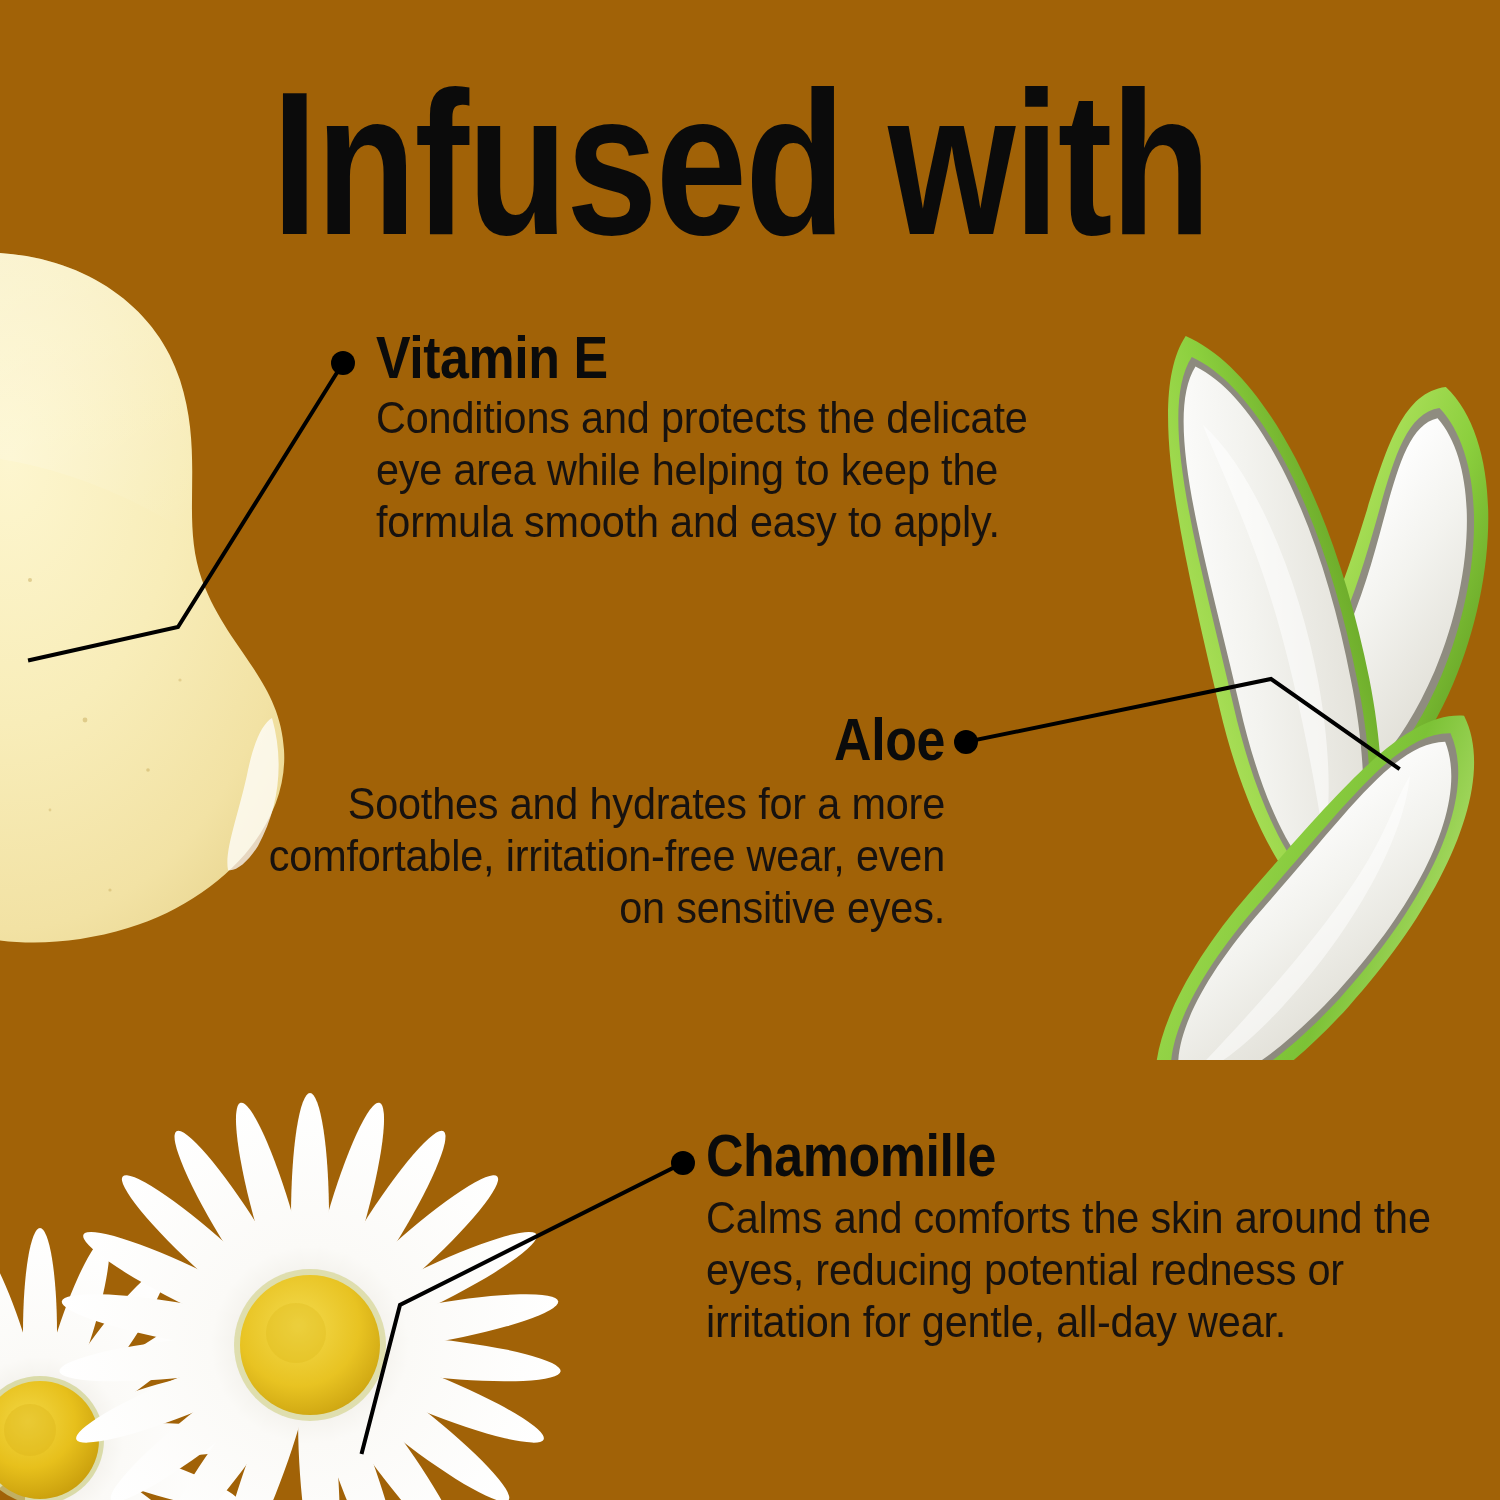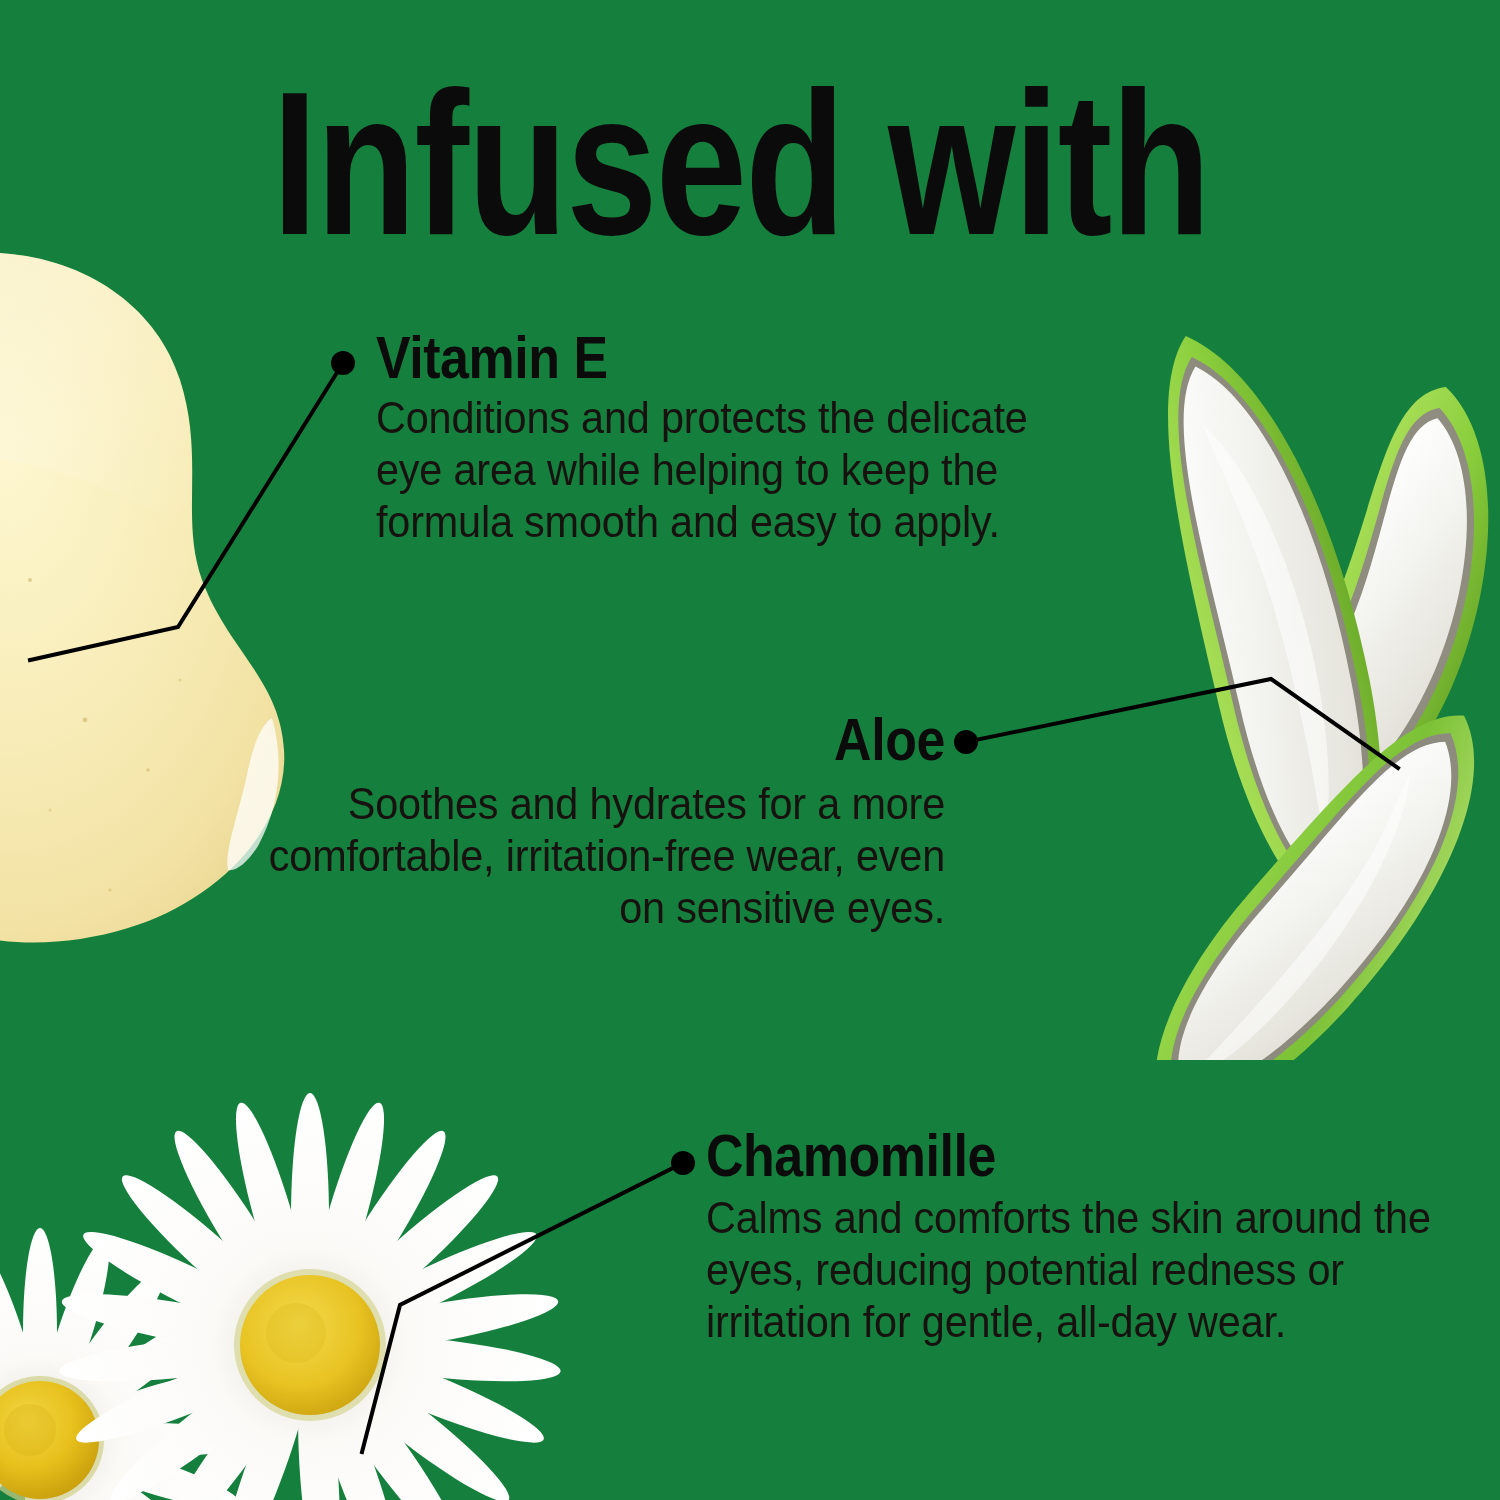--- a/index.html
+++ b/index.html
@@ -76,21 +76,21 @@
   #leaders {
     position: absolute;
     left: 0; top: 0;
     width: 1500px;
     height: 1500px;
   }
 </style>
 </head>
 <body>
 
-<div id="stage" style="background: #15803d;">
+<div id="stage" style="background: #a16207;">
 
   <div class="art" id="serum-art" style="left:-120px; top:250px; width:470px; height:700px;">
     <svg width="470" height="700" viewBox="0 0 470 700">
       <defs>
         <radialGradient id="serumGrad" cx="38%" cy="30%" r="85%">
           <stop offset="0%" stop-color="#fdf6cf"></stop>
           <stop offset="45%" stop-color="#f8edb9"></stop>
           <stop offset="80%" stop-color="#f2e2a4"></stop>
           <stop offset="100%" stop-color="#e8d48e"></stop>
         </radialGradient>

